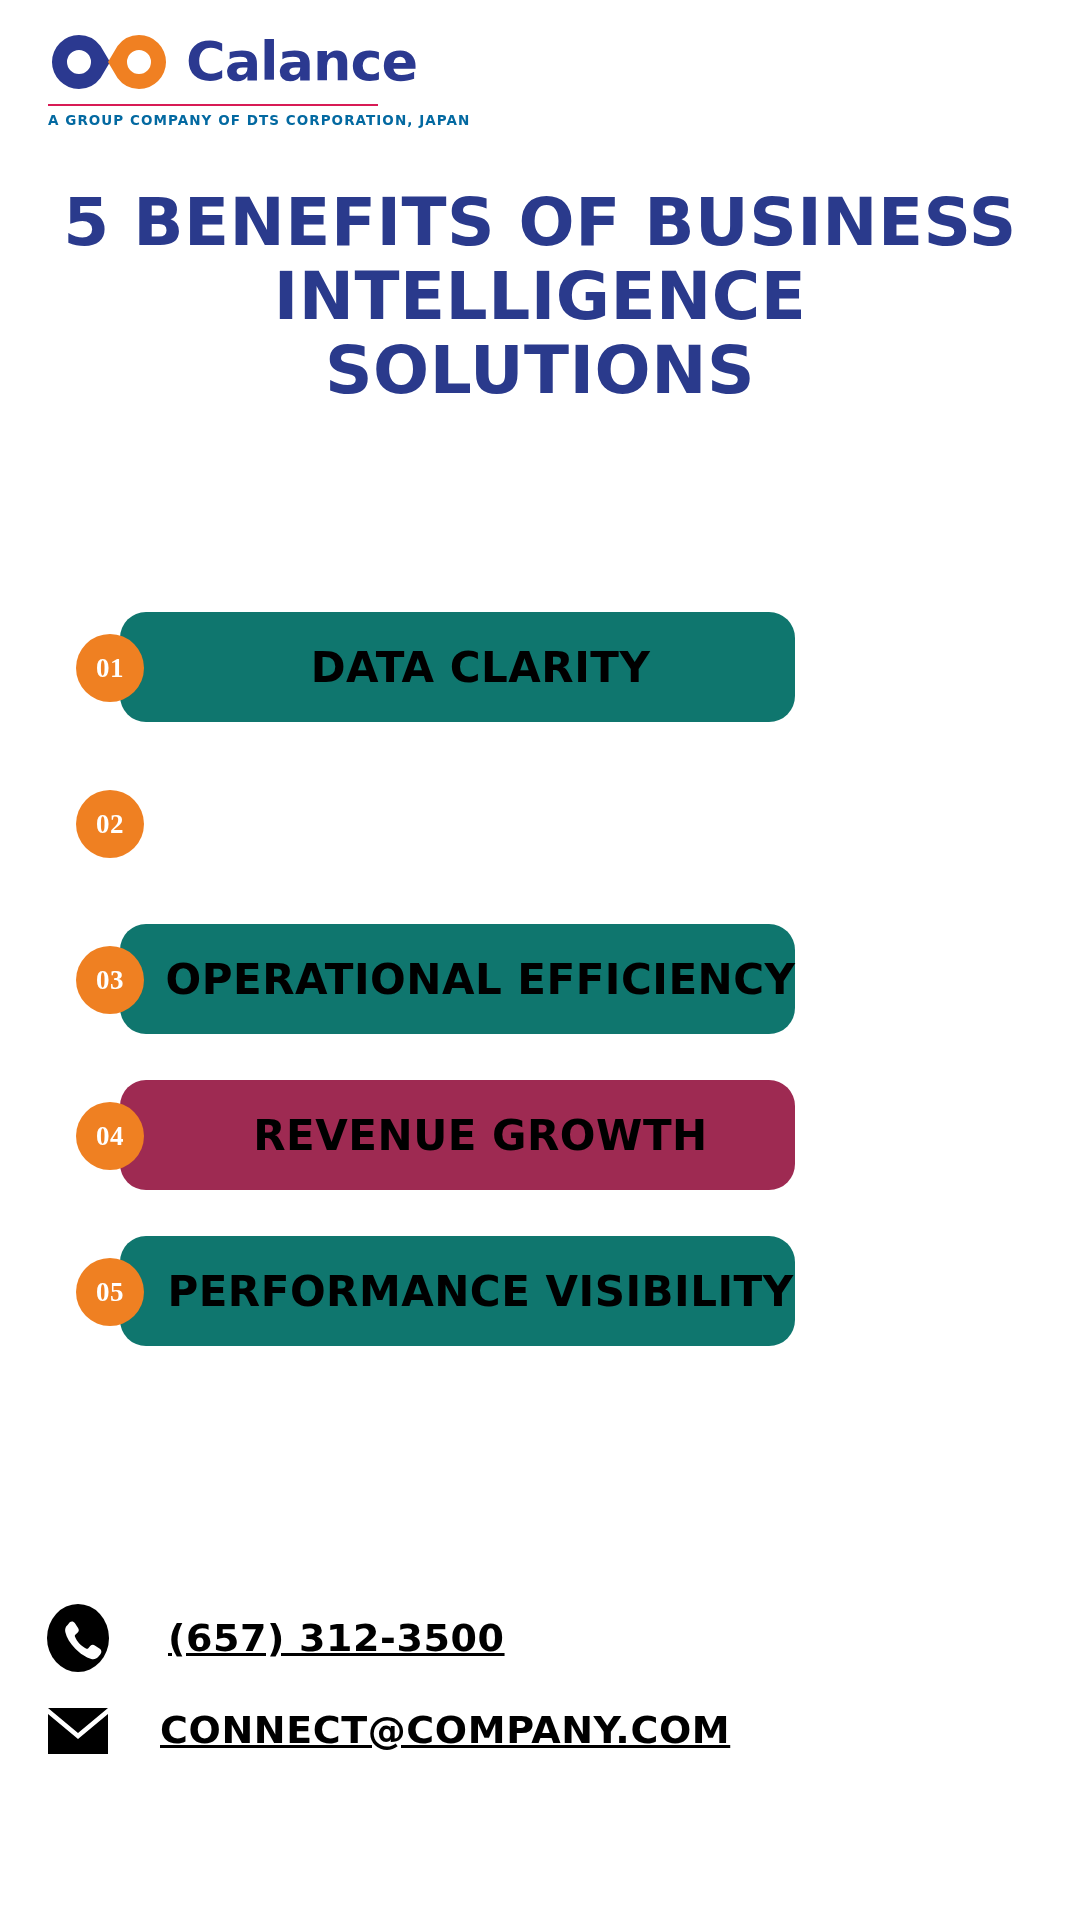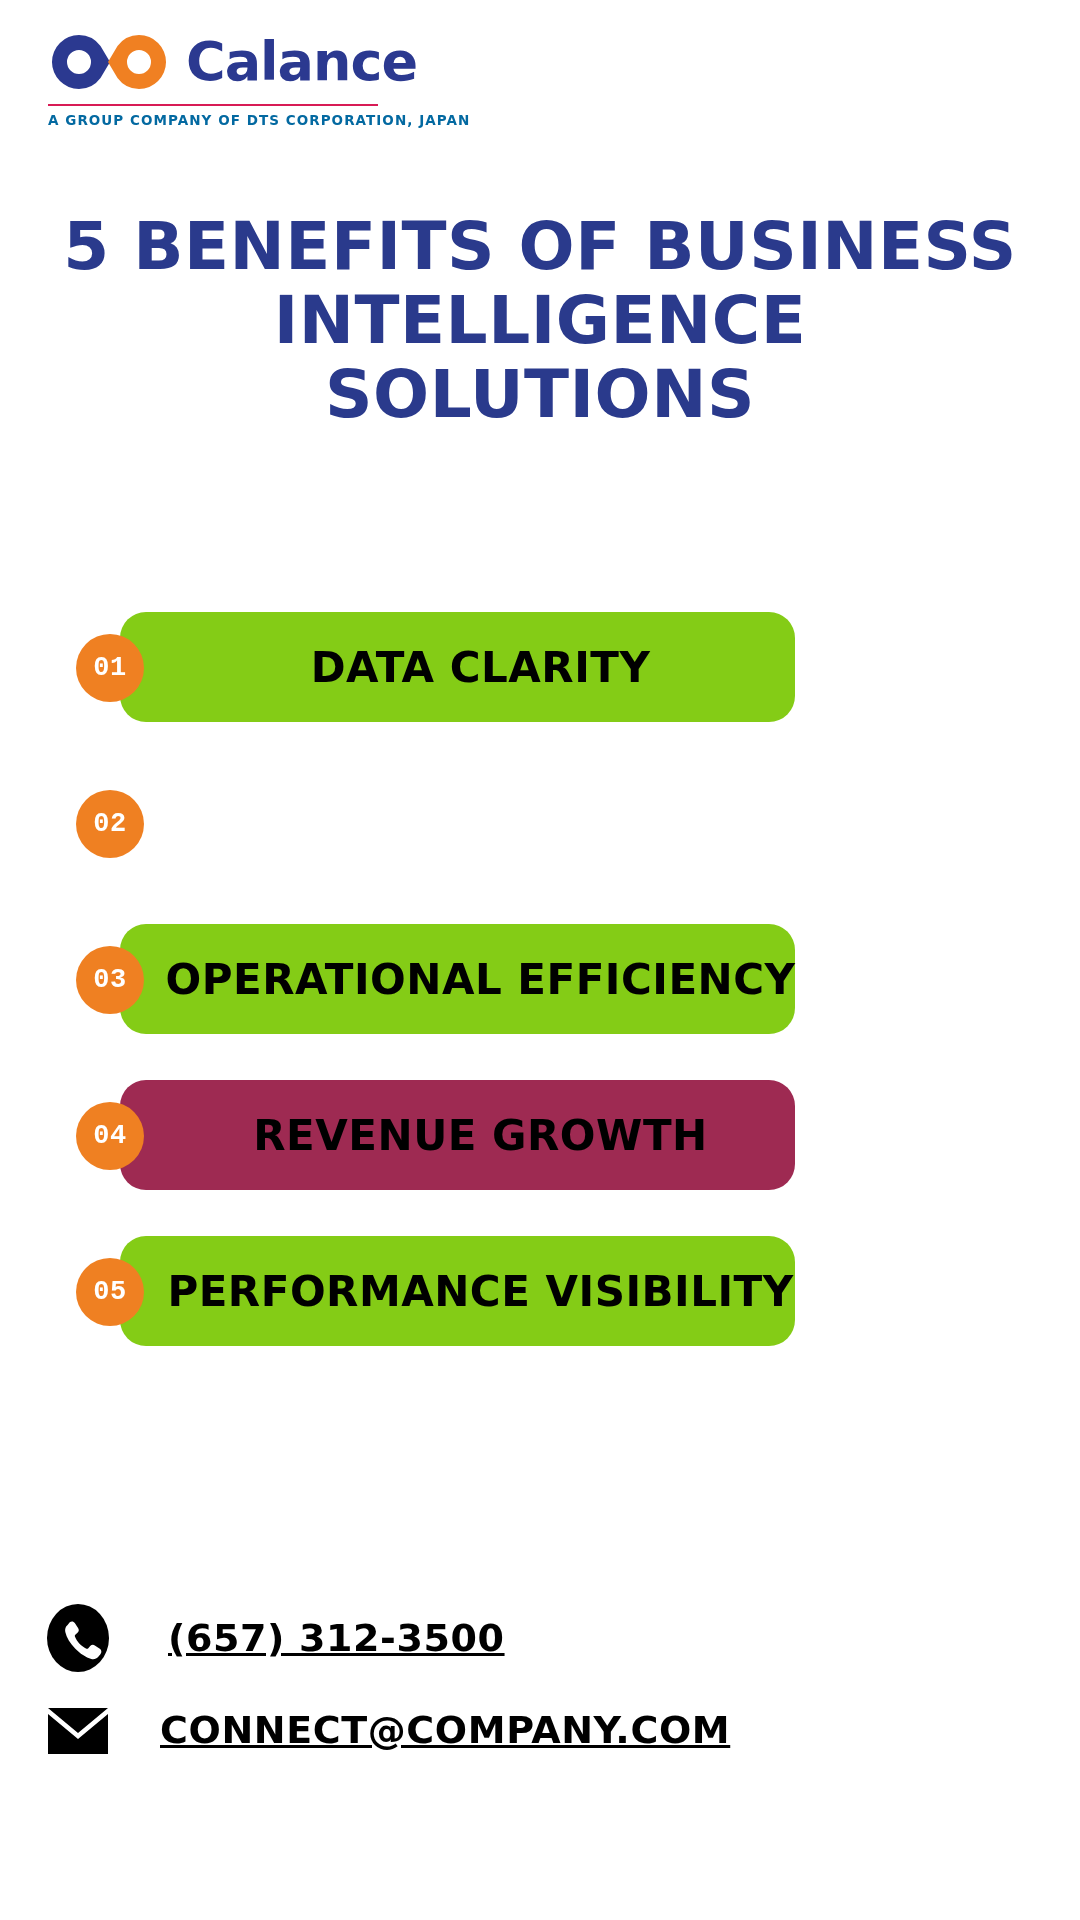--- a/index.html
+++ b/index.html
@@ -54,21 +54,21 @@
     font-size: 13.5px;
     font-weight: bold;
     letter-spacing: 1.05px;
     color: #0369a1;
     white-space: nowrap;
   }
 
   
   .title {
     position: absolute;
-    top: 210px;
+    top: 186px;
     left: 0;
     width: 1080px;
     text-align: center;
     color: #2a3a8c;
     font-family: "DejaVu Sans", sans-serif;
     font-size: 66px;
     font-weight: bold;
     line-height: 1.12;
     letter-spacing: 0.5px;
     text-transform: uppercase;
@@ -91,21 +91,21 @@
     position: absolute;
     left: 120px;
     top: 0;
     width: 675px;
     height: 110px;
     border-radius: 26px;
     display: flex;
     align-items: center;
     justify-content: center;
   }
-  .benefit-pill.light { background: #84cc16; }
+  .benefit-pill.light { background: #0f766e; }
   .benefit-pill.dark  { background: #9e2a52; }
   .benefit-label {
     font-family: "DejaVu Sans", sans-serif;
     font-size: 42px;
     font-weight: bold;
     color: #000000;
     letter-spacing: 0.5px;
     white-space: nowrap;
     text-transform: uppercase;
     padding-left: 46px;
@@ -115,21 +115,21 @@
     left: 76px;
     top: 22px;
     width: 68px;
     height: 68px;
     border-radius: 50%;
     background: #ef8022;
     color: #ffffff;
     display: flex;
     align-items: center;
     justify-content: center;
-    font-family: Liberation Mono, monospace;
+    font-family: Liberation Serif, serif;
     font-size: 27px;
     font-weight: bold;
     letter-spacing: 0.5px;
     z-index: 3;
   }
 
   
   .contact {
     position: absolute;
     left: 44px;

